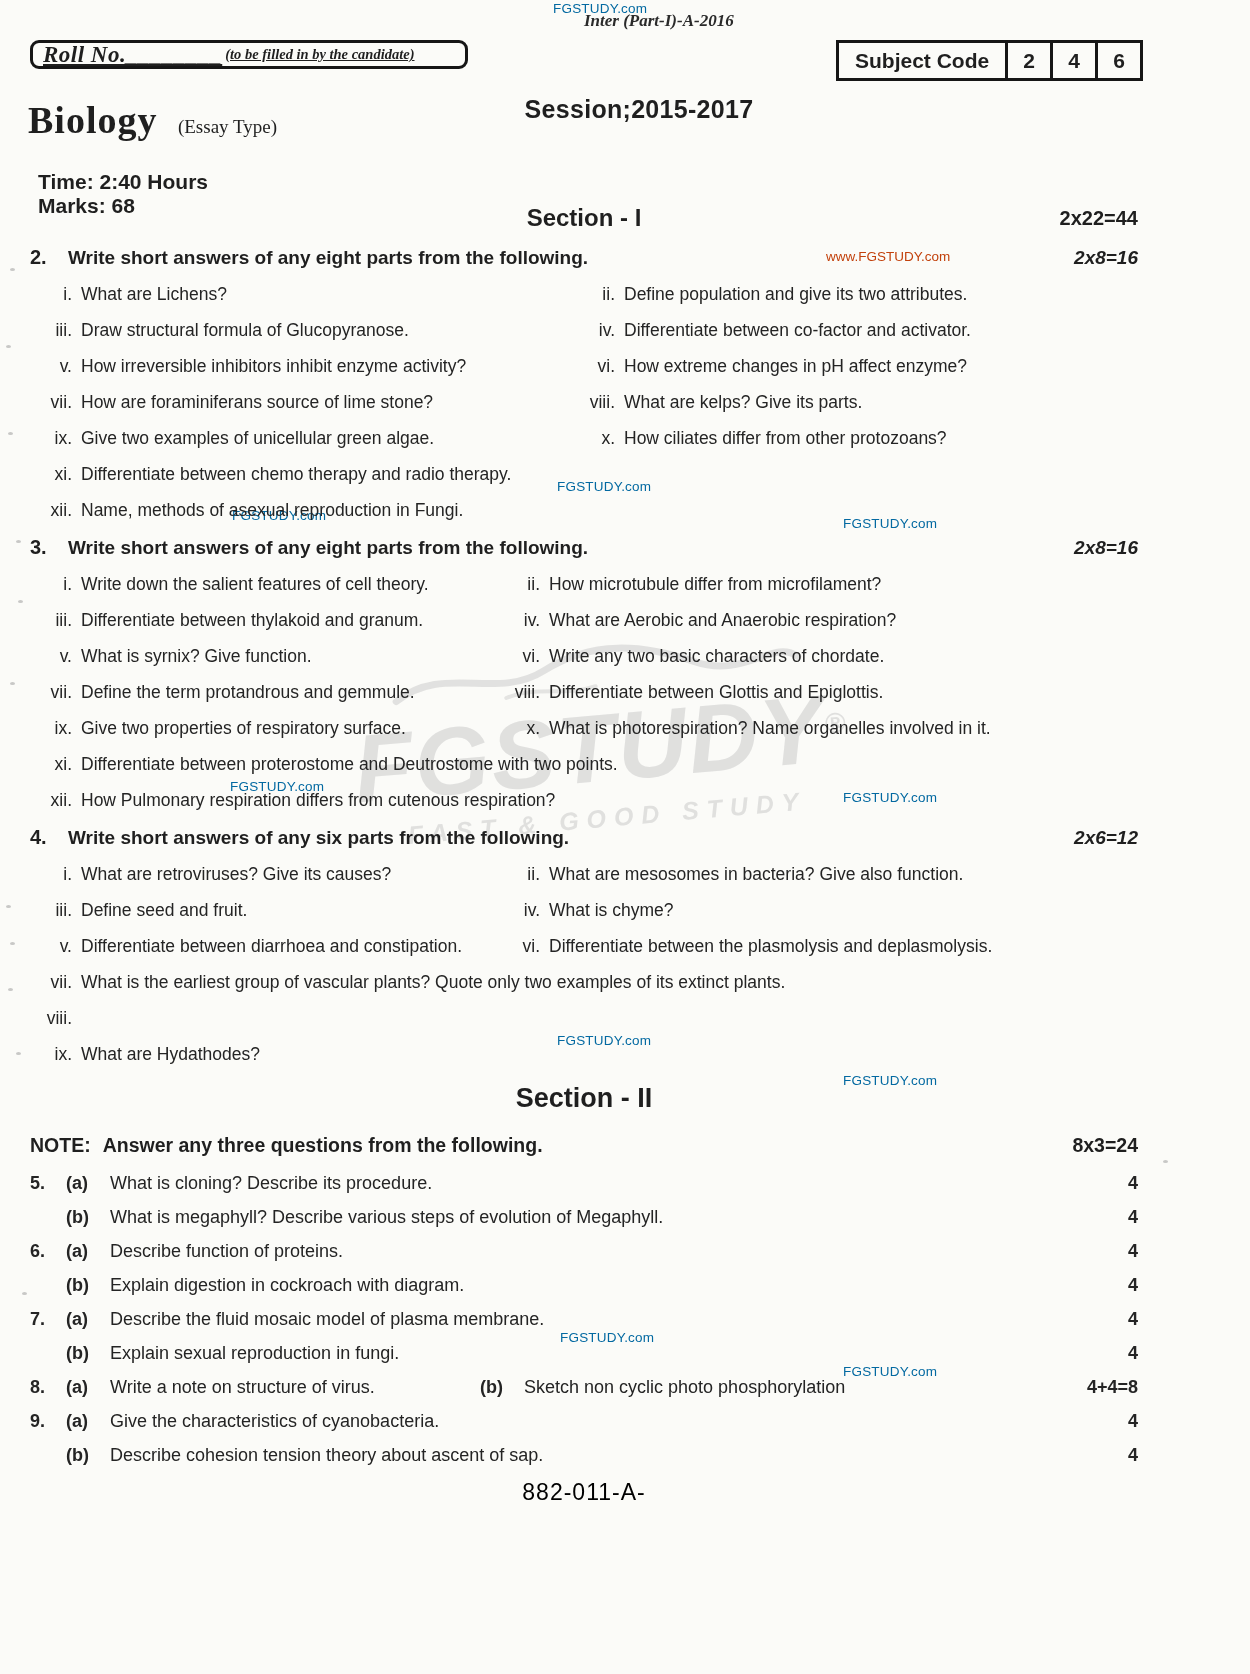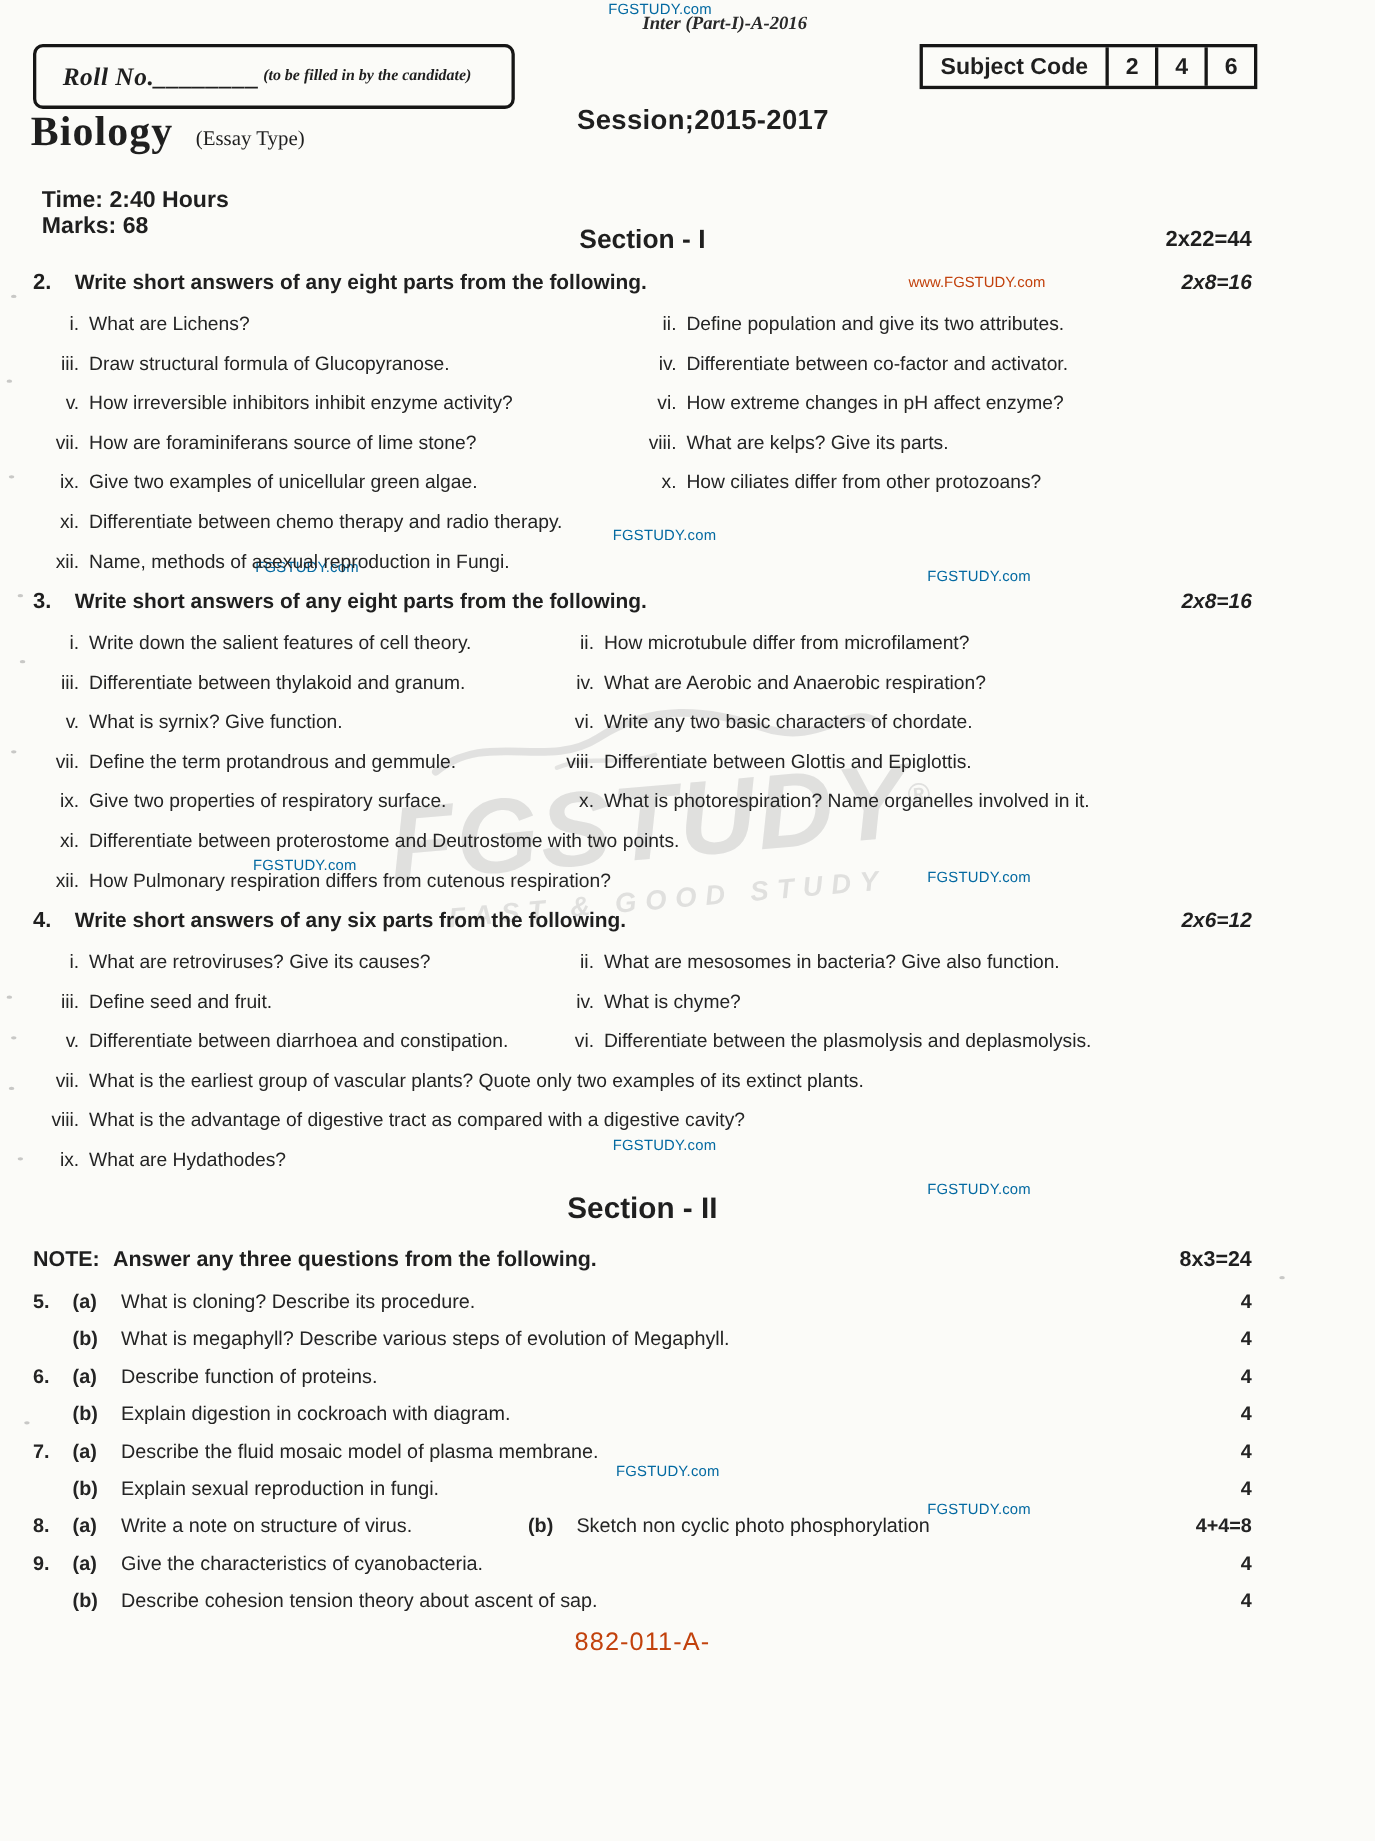--- a/index.html
+++ b/index.html
@@ -23,23 +23,23 @@
   .bigwm-sub { font-size:25px; font-weight:700; font-style:italic; letter-spacing:8px; margin-top:8px; color:#c6c6c6; }
   
   .speck { position:absolute; width:5px; height:3px; background:#8a8a8a; opacity:.45; border-radius:50%; z-index:2; }
   
   .paper-ref {
     position:absolute; top:11px; left:584px;
     font-family:"Liberation Serif", serif; font-style:italic; font-weight:700;
     font-size:17px; color:#2a2a2a; z-index:4;
   }
   .roll-box {
-    position:absolute; top:40px; left:30px; width:438px; height:59px;
+    position:absolute; top:40px; left:30px; width:438px; height:29px;
     border:3px solid #161616; border-radius:9px;
-    display:flex; align-items:center; padding:0 24px; z-index:4; background:rgba(255,255,255,.0);
+    display:flex; align-items:center; padding:0 10px; z-index:4; background:rgba(255,255,255,.0);text-decoration:underline;
   }
   .roll-label { font-family:"Liberation Serif", serif; font-weight:700; font-style:italic; font-size:23px; letter-spacing:.5px; white-space:nowrap; }
   .roll-note  { font-family:"Liberation Serif", serif; font-weight:700; font-style:italic; font-size:14.5px; margin-left:3px; white-space:nowrap; }
   .sc-box {
     position:absolute; top:40px; left:836px; height:41px;
     display:flex; align-items:stretch; border:3px solid #161616; z-index:4;
   }
   .sc-label { display:flex; align-items:center; padding:0 16px; font-weight:700; font-size:21px; }
   .sc-digit { width:45px; border-left:3px solid #161616; display:flex; align-items:center; justify-content:center; font-weight:700; font-size:21px; }
   .session  { position:absolute; top:95px; left:0; width:100%; text-align:center; font-weight:700; font-size:25px; letter-spacing:.3px; transform:translateX(14px); z-index:4; }
@@ -63,21 +63,21 @@
   .part.full { flex:1 1 100%; }
   .pn { flex:0 0 42px; text-align:right; margin-right:9px; white-space:nowrap; }
   .sec2head { text-align:center; font-weight:700; font-size:27px; margin:18px 0 20px; }
   .noterow  { display:flex; align-items:baseline; font-weight:700; font-size:19.5px; margin-bottom:16px; }
   .note-label { margin-right:12px; }
   .s2row { display:flex; align-items:baseline; font-size:18px; margin-bottom:13px; color:#242424; }
   .s2num { flex:0 0 36px; font-weight:700; }
   .s2lab { flex:0 0 44px; font-weight:700; }
   .s2txt.q8a { flex:0 0 370px; }
   .s2marks { margin-left:auto; font-weight:700; padding-left:12px; white-space:nowrap; }
-  .footer { text-align:center; font-size:23px; margin-top:12px; color:#c2410c; letter-spacing:1px; }
+  .footer { text-align:center; font-size:23px; margin-top:12px; color:#000000; letter-spacing:1px; }
 </style>
 </head>
 <body>
 
 <div class="bigwm">
   <svg class="bigwm-squiggle" width="420" height="58" viewBox="0 0 420 58">
     <path d="M10 44 C 60 10, 110 52, 160 26 S 260 8, 310 30 S 390 14, 414 34" stroke="#c9c9c9" stroke-width="7" fill="none" stroke-linecap="round"></path>
     <path d="M120 50 C 150 40, 180 54, 210 46" stroke="#cecece" stroke-width="4" fill="none" stroke-linecap="round"></path>
   </svg>
   <div class="bigwm-main"><span>FGSTUDY</span><span class="reg">®</span></div>
@@ -318,21 +318,20 @@
   </div>
   <div class="prow">
     <div class="part full">
         <span class="pn">vii.</span>
         <span class="pt">What is the earliest group of vascular plants? Quote only two examples of its extinct plants.</span>
       </div>
   </div>
   <div class="prow">
     <div class="part full">
         <span class="pn">viii.</span>
-        <span class="pt">What is the advantage of digestive tract as compared with a digestive cavity?</span>
       </div>
   </div>
   <div class="prow">
     <div class="part full">
         <span class="pn">ix.</span>
         <span class="pt">What are Hydathodes?</span>
       </div>
   </div>
 
   <div class="sec2head">Section - II</div>

